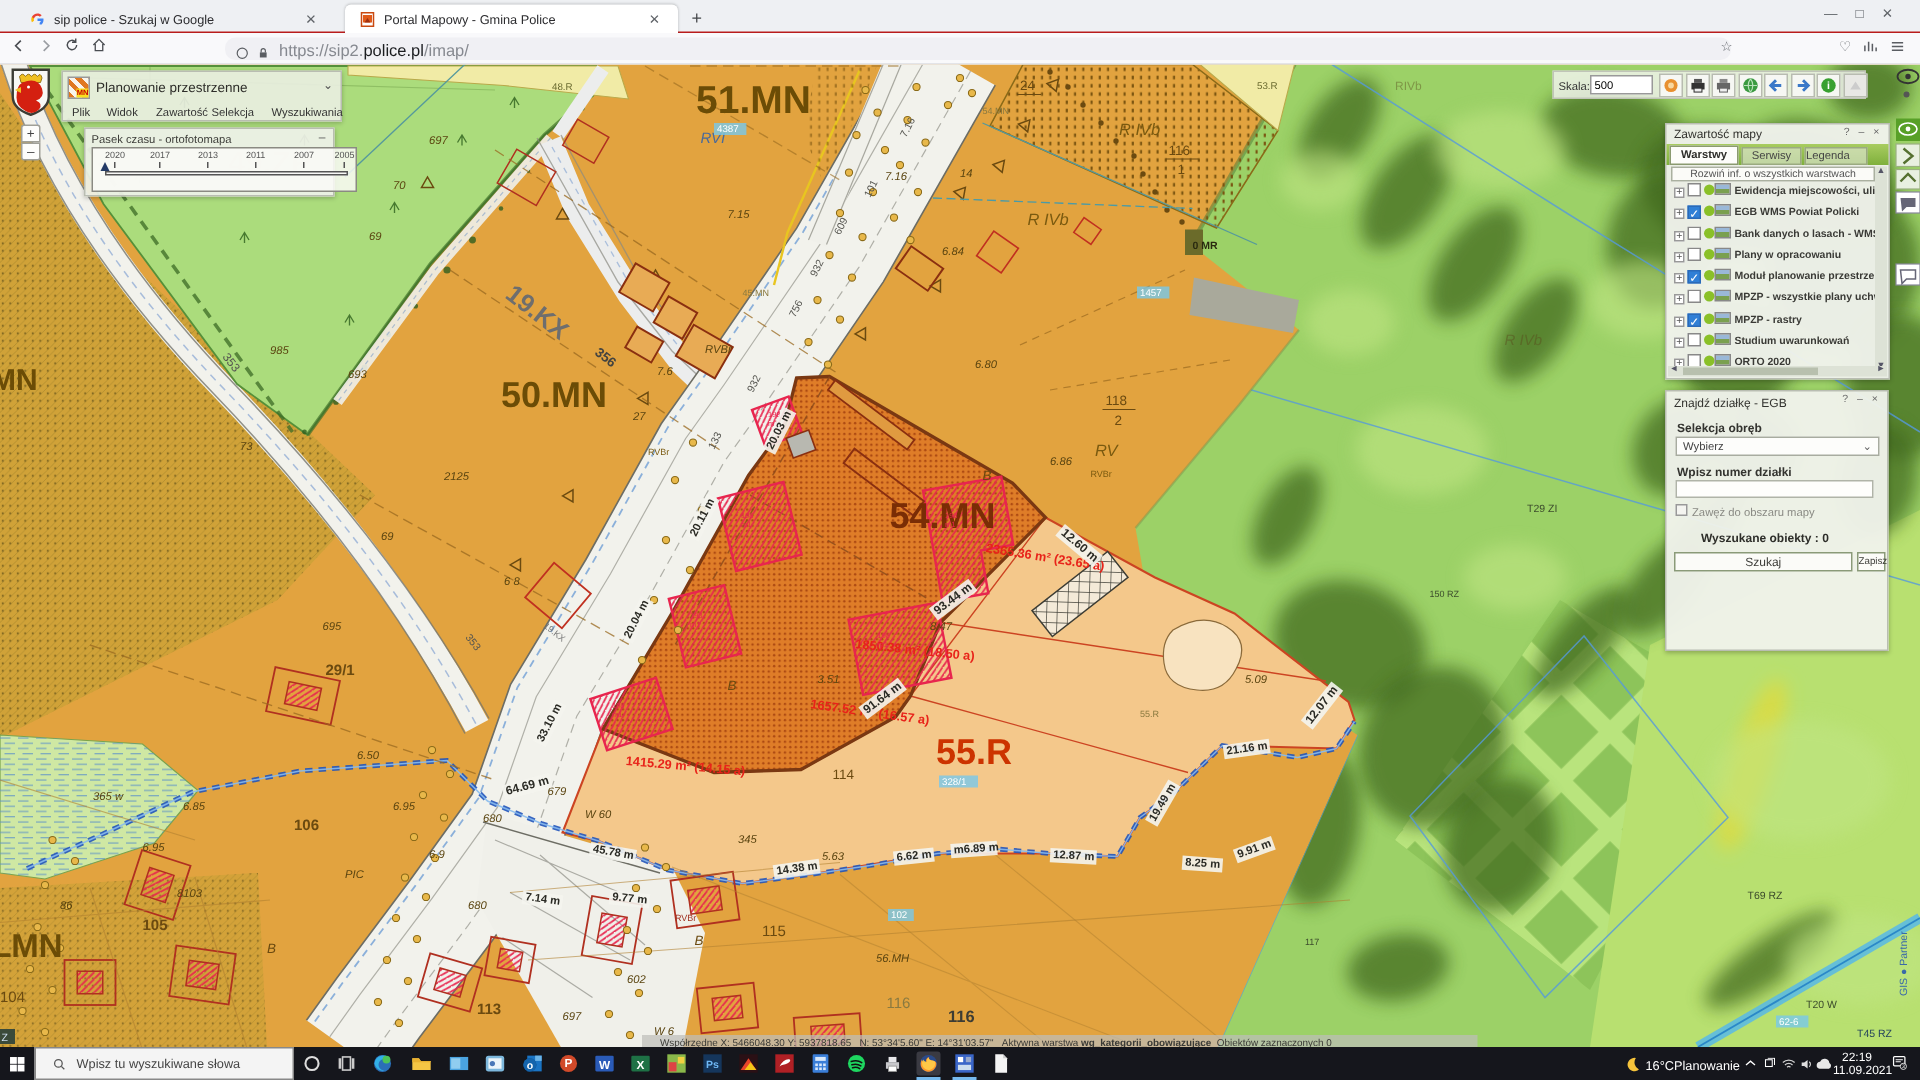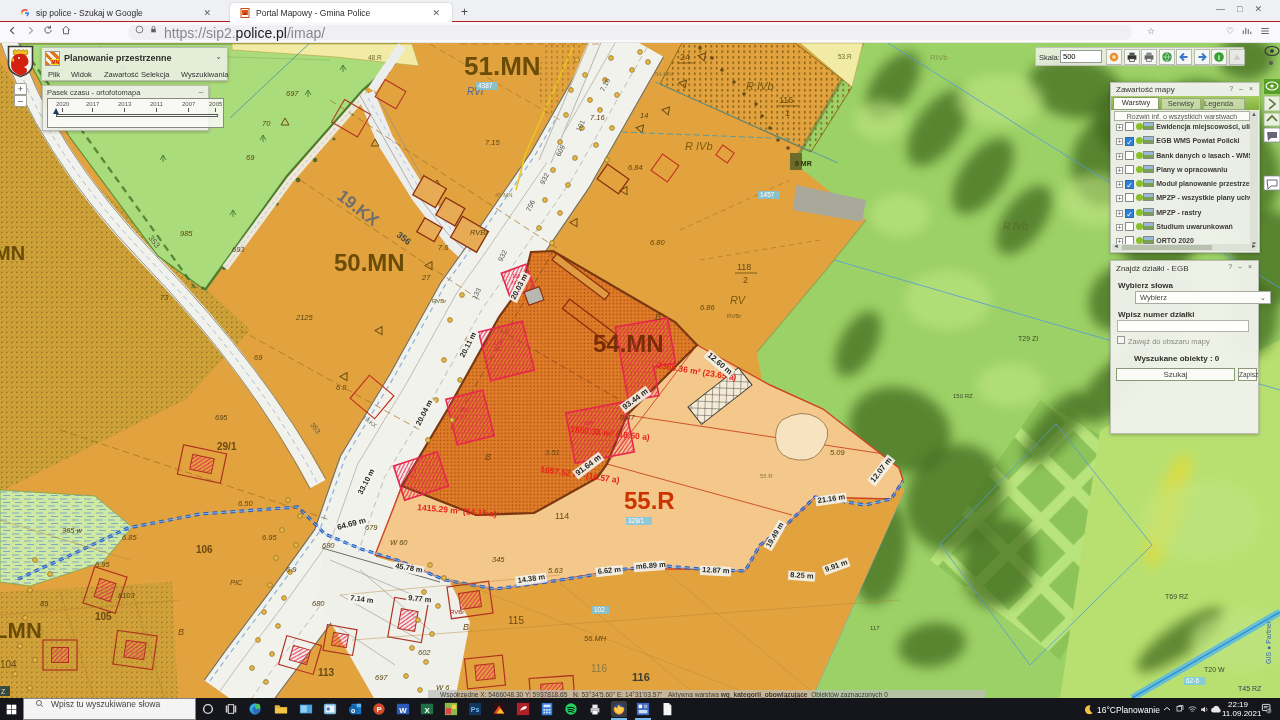--- a/index.html
+++ b/index.html
@@ -7,27 +7,27 @@
 
 #tabbar{position:absolute;left:0;top:0;width:1280px;height:22px;background:#eef0f3;border-bottom:1px solid #b91c1c}
 .tab{position:absolute;top:3px;height:19px;font-size:8.5px;color:#2b2b2e;display:flex;align-items:center}
 .tab .x{margin-left:8px;color:#5f6368;font-size:9px}
 #tab1{left:8px;width:212px;padding-left:12px}
 #tab2{left:230px;width:222px;background:#fff;border-radius:4px 4px 0 0;padding-left:10px;box-shadow:0 0 2px rgba(0,0,0,.25)}
 #newtab{position:absolute;left:461px;top:5px;color:#44474a;font-size:12px}
 #winbtns{position:absolute;right:6px;top:4px;color:#5f6368;font-size:9px;letter-spacing:12px}
 #navbar{position:absolute;left:0;top:22px;width:1280px;height:21px;background:#f9f9fb;border-bottom:1px solid #e3e4e8}
 .navic{position:absolute;top:2px;color:#4a4d52;font-size:11px}
-#urlbar{position:absolute;left:128px;top:3px;width:1004px;height:15px;background:#f0f0f4;border-radius:7px;display:flex;align-items:flex-start;font-size:14px;color:#5a5d62}
+#urlbar{position:absolute;left:150px;top:3px;width:1004px;height:15px;background:#f0f0f4;border-radius:7px;display:flex;align-items:flex-end;font-size:11px;color:#5a5d62}
 #urlbar .txt{color:#868990}
 #urlbar .bold{color:#1b1d20}
 
 #taskbar{position:absolute;left:0;top:698px;width:1280px;height:22px;background:#15161c}
 #startbtn{position:absolute;left:0;top:0;width:23px;height:22px;display:flex;align-items:center;justify-content:center}
-#searchbox{position:absolute;left:23px;top:0;width:173px;height:22px;background:#f4f4f4;border:1px solid #888;display:flex;color:#444;font-size:8.5px}
+#searchbox{position:absolute;left:23px;top:0;width:173px;height:22px;background:#f4f4f4;border:1px solid #888;display:flex;align-items:center;color:#444;font-size:8.5px}
 .tbic{position:absolute;top:3px;width:16px;height:16px;border-radius:2px;display:flex;align-items:center;justify-content:center;font-size:9px;font-weight:bold;color:#fff}
 #tray{position:absolute;left:0;top:0;width:1100px;height:22px;color:#fff;font-size:8px;pointer-events:none}
 
 .panel{position:absolute;background:rgba(238,240,232,.94);border:1px solid #b9bdb2;box-shadow:0 1px 3px rgba(0,0,0,.25);font-size:7.5px;color:#3c3c38}
 .pbtns{position:absolute;right:4px;top:2px;color:#666;font-size:7px;letter-spacing:3px}
 </style></head>
 <body>
 <div id="stage">
 
 <svg id="map" width="1280" height="655" viewBox="0 43 1280 655" style="position:absolute;left:0;top:43px">
@@ -657,31 +657,31 @@
 <path d="M8 10 q10 -4 13 4 q2 6 -4 8 q5 2 2 6 q-4 4 -9 1 q-6 -3 -6 -9 q0 -8 4 -10z" fill="#d42010"></path>
 <path d="M7 13 l-4 2 4 2 q0 -2 0 -4z" fill="#f0c020"></path>
 <circle cx="12" cy="13" r="1" fill="#fff"></circle>
 </svg>
 <div style="position:absolute;left:14px;top:83px;width:13px;height:12px;background:#fdfdfb;border:1px solid #a0a098;border-radius:2px 2px 0 0;text-align:center;font-size:9px;line-height:11px;color:#444">+</div>
 <div style="position:absolute;left:14px;top:95px;width:13px;height:12px;background:#fdfdfb;border:1px solid #a0a098;border-radius:0 0 2px 2px;text-align:center;font-size:9px;line-height:10px;color:#444">–</div>
 <div class="panel" style="left:41px;top:47px;width:187px;height:34px;background:rgba(232,238,224,.92)">
 <div style="position:absolute;left:3px;top:3px;width:15px;height:15px;background:repeating-linear-gradient(45deg,#e07820 0 3px,#f8f4ec 3px 6px);border:1px solid #999">
         <span style="position:absolute;right:0;bottom:0;font-size:5px;font-weight:bold;color:#c00;background:#f8e020">MN</span>
       </div>
-<span style="position:absolute;left:22px;top:5px;font-size:9px;font-weight:bold;color:#2e2e2a">Planowanie przestrzenne</span>
+<span style="position:absolute;left:22px;top:5px;font-size:9px;font-weight:normal;color:#2e2e2a">Planowanie przestrzenne</span>
 <span style="position:absolute;right:5px;top:4px;color:#555;font-size:8px">⌄</span>
 <div style="position:absolute;left:0;top:19px;width:100%;height:15px;font-size:7.5px;color:#333">
 <span style="position:absolute;left:6px;top:3px">Plik</span>
         <span style="position:absolute;left:29px;top:3px">Widok</span>
         <span style="position:absolute;left:62px;top:3px">Zawartość</span>
         <span style="position:absolute;left:99px;top:3px">Selekcja</span>
         <span style="position:absolute;left:139px;top:3px">Wyszukiwania</span>
 </div>
     </div>
-<div class="panel" style="left:42px;top:85px;width:167px;height:46px;background:rgba(238,241,232,.93)">
+<div class="panel" style="left:56px;top:85px;width:167px;height:46px;background:rgba(238,241,232,.93)">
 <span style="position:absolute;left:4px;top:2px;font-size:7.5px;color:#3c3c38">Pasek czasu - ortofotomapa</span>
 <span style="position:absolute;right:5px;top:1px;color:#555;font-size:8px">–</span>
 <div style="position:absolute;left:4px;top:12px;width:177px;height:30px;background:rgba(250,250,247,.85);border:1px solid #8a8a82">
 <div style="position:absolute;left:4px;top:2px;width:168px;height:14px">
           <span style="position:absolute;left:4px;top:0;font-size:6px;color:#555">2020</span>
           <span style="position:absolute;left:10px;top:7px;width:1px;height:4px;background:#555"></span>
           <span style="position:absolute;left:34px;top:0;font-size:6px;color:#555">2017</span>
           <span style="position:absolute;left:40px;top:7px;width:1px;height:4px;background:#555"></span>
           <span style="position:absolute;left:66px;top:0;font-size:6px;color:#555">2013</span>
           <span style="position:absolute;left:72px;top:7px;width:1px;height:4px;background:#555"></span>
@@ -728,21 +728,21 @@
           <text x="8" y="11" font-size="8" fill="#fff" text-anchor="middle" font-weight="bold">i</text>
         </svg></div>
       <div style="position:absolute;left:192.5px;top:1px;width:16px;height:16px;background:#e8e8e4;border:1px solid #b8bcb0"><svg width="14" height="14" viewBox="0 0 16 16" style="margin:0px">
           <path d="M4 11 8 5l4 6z" fill="#ccc"></path>
         </svg></div>
     </div>
 <div class="panel" style="left:1110px;top:82px;width:150px;height:171px;background:rgba(240,243,236,.96)">
 <span style="position:absolute;left:5px;top:2px;font-size:8px;color:#33332f">Zawartość mapy</span>
 <span class="pbtns" style="letter-spacing:2px">? – ×</span>
 <div style="position:absolute;left:0;top:13px;width:148px;height:14px;background:linear-gradient(#a8cc60,#7fb03c)">
-<span style="position:absolute;left:2px;top:1px;width:46px;height:13px;background:#fdfdfa;border:1px solid #8a9a70;font-size:7.5px;font-weight:normal;text-align:center;color:#2e2e2a">Warstwy</span>
+<span style="position:absolute;left:2px;top:1px;width:46px;height:13px;background:#fdfdfa;border:1px solid #8a9a70;font-size:7.5px;font-weight:bold;text-align:center;color:#2e2e2a">Warstwy</span>
 <span style="position:absolute;left:50px;top:2px;width:40px;height:12px;background:rgba(220,228,204,.7);border:1px solid #9aaa80;font-size:7.5px;text-align:center;color:#444">Serwisy</span>
 <span style="position:absolute;left:92px;top:2px;width:42px;height:12px;background:rgba(220,228,204,.7);border:1px solid #9aaa80;font-size:7.5px;text-align:left;color:#444">Legenda</span>
       </div>
 <div style="position:absolute;left:3px;top:28px;width:136px;height:10px;background:#fbfbf8;border:1px solid #aab0a0;font-size:7px;text-align:center;color:#555;line-height:10px">Rozwiń inf. o wszystkich warstwach</div>
 <div style="position:absolute;left:5px;top:39px;width:138px;height:14px;white-space:nowrap;overflow:hidden">
 <span style="display:inline-block;width:7px;height:7px;border:1px solid #999;background:#fff;font-size:7px;line-height:6px;text-align:center;color:#555;vertical-align:-1px">+</span> <span style="display:inline-block;width:9px;height:9px;background:#fff;border:1px solid #888;vertical-align:-2px"></span>
 <span style="display:inline-block;width:7px;height:7px;border-radius:50%;background:#8ac028;vertical-align:-1px"></span><span style="display:inline-block;width:11px;height:8px;background:linear-gradient(#9ab8d8 50%,#7aa050 50%);vertical-align:-1px;border:0.5px solid #888"></span> <b style="font-size:7px;color:#3a3a36">Ewidencja miejscowości, ulic i adresów</b></div>
       <div style="position:absolute;left:5px;top:53.25px;width:138px;height:14px;white-space:nowrap;overflow:hidden">
 <span style="display:inline-block;width:7px;height:7px;border:1px solid #999;background:#fff;font-size:7px;line-height:6px;text-align:center;color:#555;vertical-align:-1px">+</span> <span style="display:inline-block;width:9px;height:9px;background:#2f7fd6;border:1px solid #2a6ab8;vertical-align:-2px;color:#fff;font-size:8px;line-height:9px;text-align:center">✓</span>
 <span style="display:inline-block;width:7px;height:7px;border-radius:50%;background:#8ac028;vertical-align:-1px"></span><span style="display:inline-block;width:11px;height:8px;background:linear-gradient(#9ab8d8 50%,#7aa050 50%);vertical-align:-1px;border:0.5px solid #888"></span> <b style="font-size:7px;color:#3a3a36">EGB WMS Powiat Policki</b></div>
@@ -771,24 +771,24 @@
         <span style="position:absolute;top:0;left:1px;font-size:6px;color:#556">▲</span>
         <span style="position:absolute;bottom:0;left:1px;font-size:6px;color:#556">▼</span>
       </div>
 <div style="position:absolute;left:1px;bottom:1px;width:146px;height:7px;background:#dde2d6">
         <span style="position:absolute;left:1px;top:-1px;font-size:6px;color:#556">◄</span>
         <span style="position:absolute;right:1px;top:-1px;font-size:6px;color:#556">►</span>
         <span style="position:absolute;left:10px;top:1px;width:90px;height:5px;background:#b8c0ae"></span>
       </div>
 </div>
 <div class="panel" style="left:1110px;top:260px;width:149px;height:174px;background:rgba(240,242,235,.96)">
-<span style="position:absolute;left:5px;top:3px;font-size:8px;color:#33332f">Znajdź działki - EGB</span>
+<span style="position:absolute;left:5px;top:3px;font-size:8px;color:#33332f">Znajdź działkę - EGB</span>
 <span class="pbtns" style="letter-spacing:2px">? – ×</span>
-<b style="position:absolute;left:7px;top:20px;font-size:8px;color:#33332f">Wybierz słowa</b>
-<div style="position:absolute;left:24px;top:30px;width:136px;height:13px;background:#fdfdfb;border:1px solid #a8aca0;font-size:7.5px;color:#444;line-height:12px;padding-left:4px">Wybierz<span style="position:absolute;right:4px;top:0px;color:#555">⌄</span></div>
+<b style="position:absolute;left:7px;top:20px;font-size:8px;color:#33332f">Selekcja obręb</b>
+<div style="position:absolute;left:6px;top:30px;width:136px;height:13px;background:#fdfdfb;border:1px solid #a8aca0;font-size:7.5px;color:#444;line-height:12px;padding-left:4px">Wybierz<span style="position:absolute;right:4px;top:0px;color:#555">⌄</span></div>
 <b style="position:absolute;left:7px;top:49px;font-size:8px;color:#33332f">Wpisz numer działki</b>
 <div style="position:absolute;left:6px;top:59px;width:132px;height:12px;background:#fefefc;border:1px solid #b0b4a8"></div>
 <span style="position:absolute;left:6px;top:75px;width:8px;height:8px;background:#f4f4f0;border:1px solid #999"></span>
 <span style="position:absolute;left:17px;top:76px;font-size:7.5px;color:#8a8a84">Zawęż do obszaru mapy</span>
 <b style="position:absolute;left:23px;top:93px;font-size:8px;color:#2e2e2a">Wyszukane obiekty : 0</b>
 <div style="position:absolute;left:5px;top:107px;width:119px;height:13px;background:#fbfbf8;border:1px solid #8a9a78;font-size:8px;text-align:center;color:#3c3c38;line-height:12px">Szukaj</div>
 <div style="position:absolute;left:127px;top:107px;width:19px;height:13px;background:#fbfbf8;border:1px solid #8a9a78;font-size:6.5px;text-align:center;color:#3c3c38;line-height:12px">Zapisz</div>
 </div>
 
 <div id="taskbar">

